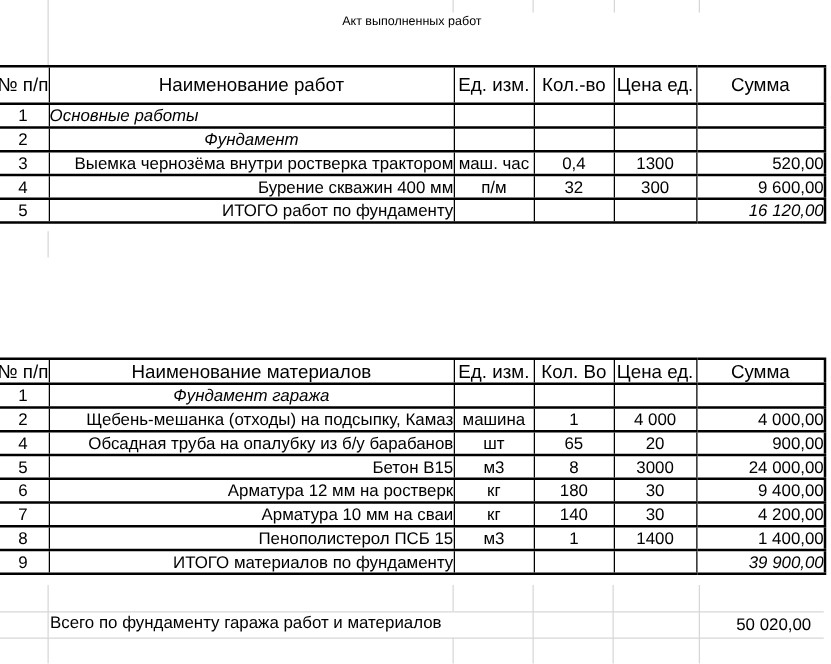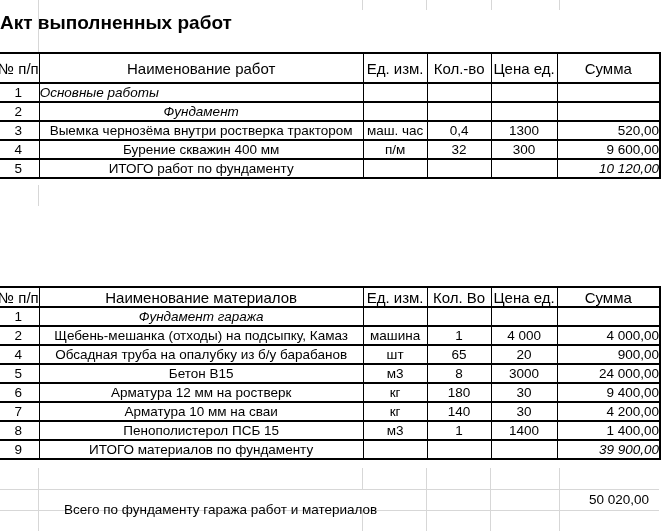--- a/index.html
+++ b/index.html
@@ -1,44 +1,44 @@
 <!DOCTYPE html>
 <html><head>
 <meta charset="utf-8">
 <style>
   html,body{margin:0;padding:0;background:#fff;}
   .page{position:relative;width:665px;height:531px;background:#ffffff;overflow:hidden;
         font-family:"Liberation Sans",sans-serif;color:#000;}
-  .title{position:absolute;left:0;text-align:left;font-weight:bold;font-size:19px;}
+  .title{position:absolute;left:0;text-align:center;font-weight:normal;font-size:10px;}
   .title1{top:12px;width:659px;}
   .title2{top:228px;width:627px;line-height:20px;}
   .tbl{position:absolute;border-collapse:collapse;table-layout:fixed;background:#fff;
        border:2px solid #000;}
   #t1{left:-4px;top:52px;}
   #t2{left:-4px;top:286px;}
   .tbl th,.tbl td{border:1px solid #000;border-top-width:2px;border-bottom-width:2px;
        overflow:hidden;white-space:nowrap;font-weight:normal;padding:0;}
   .tbl th{font-size:15px;text-align:center;}
   .tbl td{font-size:13.5px;}
   #t1 thead tr{height:30px;}
   #t2 thead tr{height:20px;}
   .tbl tbody tr{height:19px;}
   .w-num{width:42px;}.w-name{width:324px;}.w-unit{width:64px;}
   .w-qty{width:64px;}.w-price{width:66px;}.w-sum{width:103px;}
   .c{text-align:center;}
-  .l{text-align:center;padding-left:3px;}
+  .l{text-align:right;padding-left:3px;}
   .r{text-align:right;padding-right:4px;}
   .sec{font-weight:bold;font-style:italic;}
   .sub{font-style:italic;text-align:center;margin-top:28px;}
   .ital{font-style:italic;}
   .gl{position:absolute;background:#d7d7d7;}
   .gl.v{width:1px;}
   .gl.h{height:1px;}
   .footer-row{position:absolute;left:0;top:489px;width:659px;height:21px;font-size:13.5px;}
-  .footer-row .lbl{position:absolute;left:40px;top:13px;white-space:nowrap;padding-left:24px;}
+  .footer-row .lbl{position:absolute;left:40px;top:1px;white-space:nowrap;}
   .footer-row .total{position:absolute;right:10px;top:3px;font-weight:normal;white-space:nowrap;}
 </style>
 </head>
 <body>
 
 <div class="page">
 
   <div class="gl v" style="left:38px;top:0;height:52px"></div>
   <div class="gl v" style="left:362px;top:0;height:10px"></div>
   <div class="gl v" style="left:426px;top:0;height:10px"></div>
@@ -107,21 +107,21 @@
         <td class="c">32</td>
         <td class="c">300</td>
         <td class="r">9 600,00</td>
       </tr>
       <tr>
         <td class="c">5</td>
         <td class="l">ИТОГО работ по фундаменту</td>
         <td class="c"></td>
         <td class="c"></td>
         <td class="c"></td>
-        <td class="r ital">10 120,00</td>
+        <td class="r ital">16 120,00</td>
       </tr>
     </tbody>
   </table>
 
 
   <table class="tbl" id="t2">
     <colgroup>
         <col class="w-num">
         <col class="w-name">
         <col class="w-unit">

